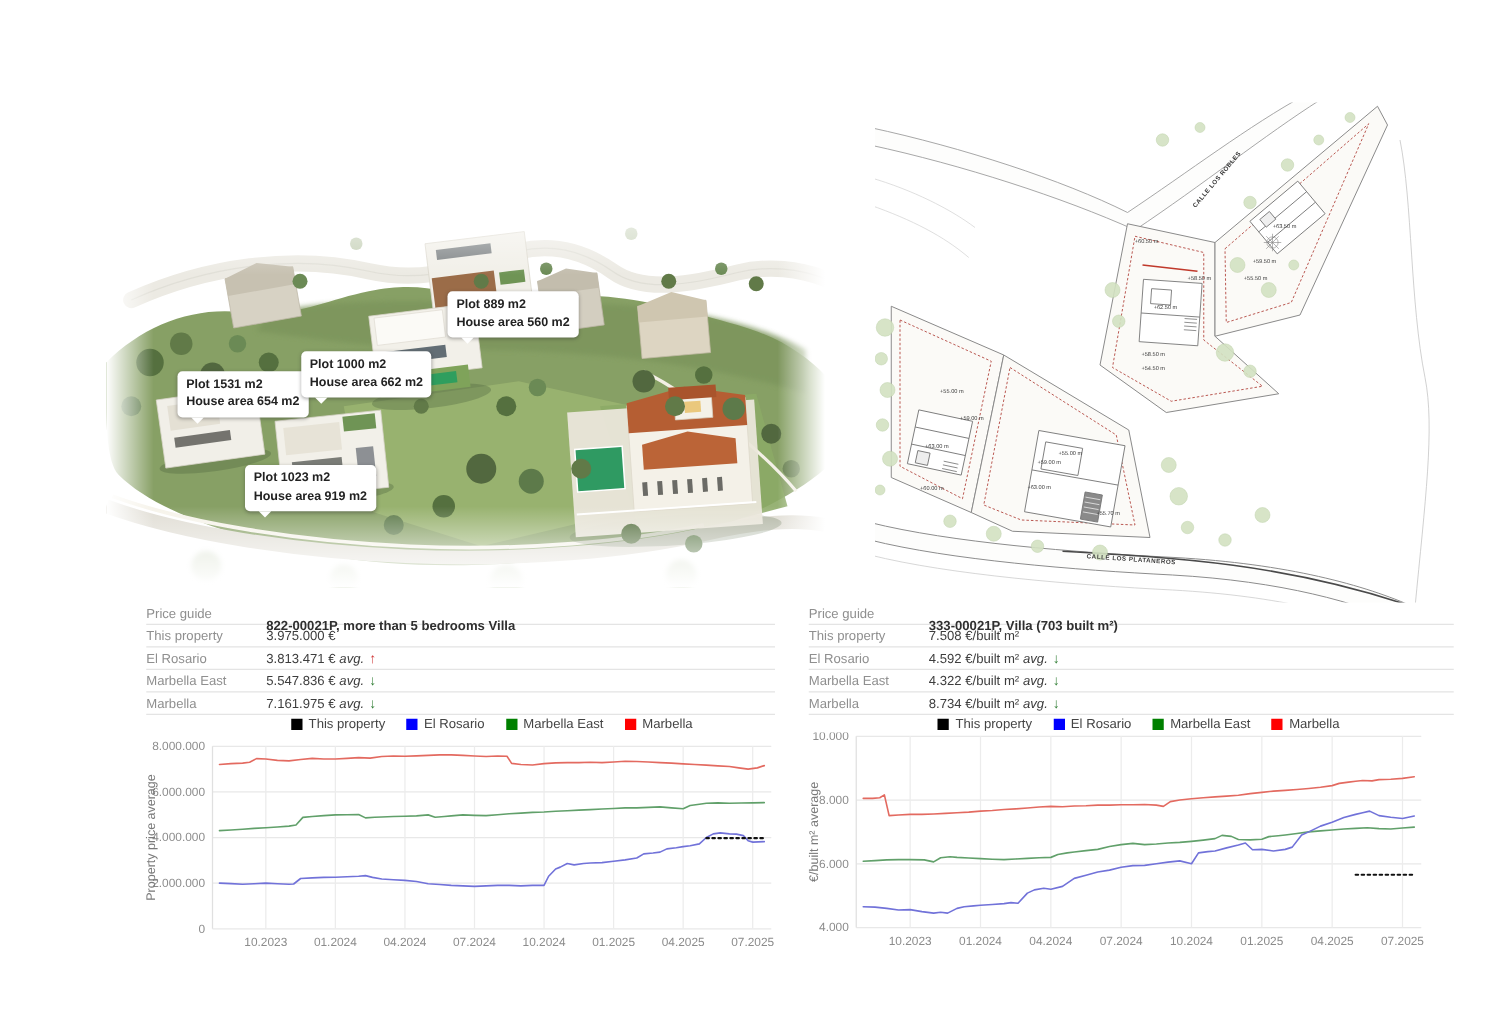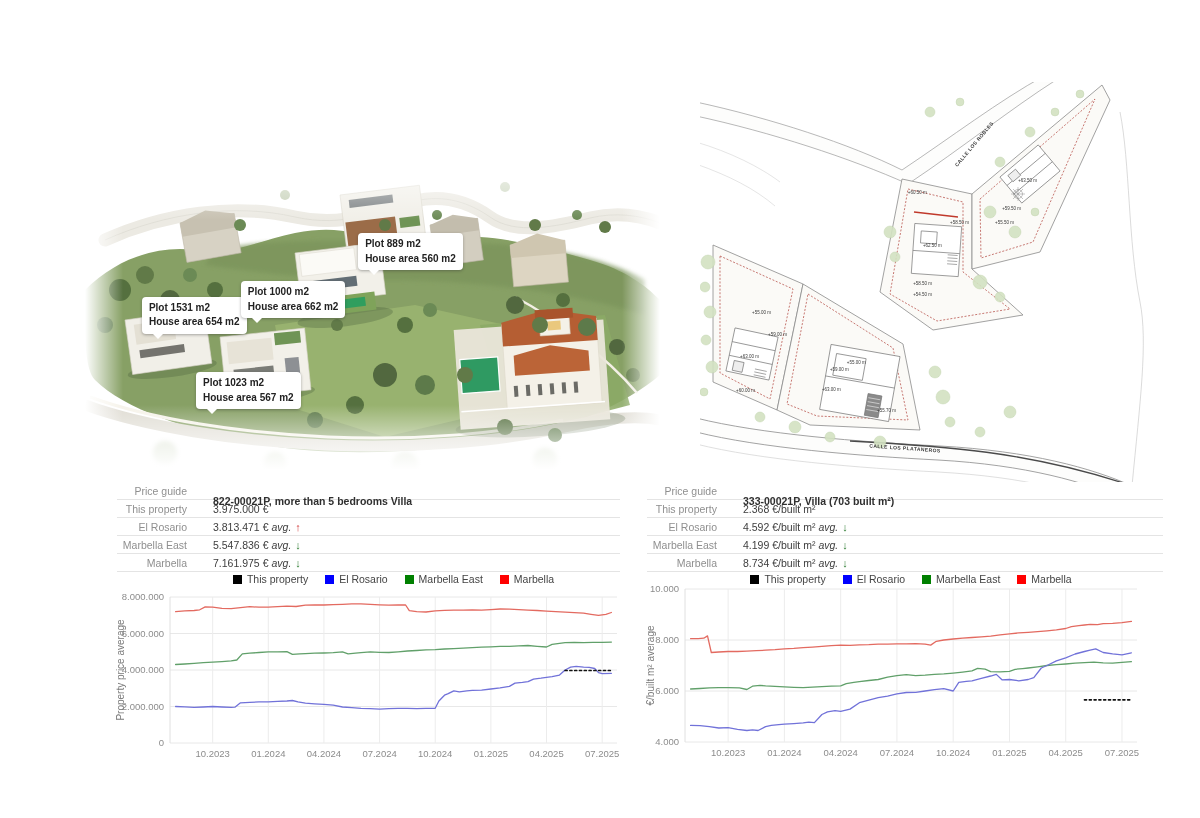--- a/index.html
+++ b/index.html
@@ -22,21 +22,21 @@
     white-space:nowrap;z-index:3;}
   .street-label.top{left:61.5%;top:15.5%;transform:translate(-50%,-50%) rotate(-50deg);}
   .street-label.bottom{left:46%;top:91.5%;transform:translate(-50%,-50%) rotate(4deg);}
   .elev{position:absolute;font-size:4.5px;color:#3a3a3a;white-space:nowrap;z-index:3;}
 
   
   .ptable{position:absolute;font-size:10.5px;}
   #table-left{left:117px;top:482px;width:503px;}
   #table-right{left:647px;top:482px;width:516px;}
   .trow{display:flex;height:17px;line-height:16px;border-bottom:1px solid #e4e4e4;align-items:center;}
-  .tlabel{width:70px;text-align:right;padding-right:26px;color:#8f8f8f;flex:none;}
+  .tlabel{width:70px;text-align:left;padding-right:26px;color:#8f8f8f;flex:none;}
   .tvalue{color:#3d3d3d;white-space:nowrap;}
   .trow.bold .tvalue{font-weight:700;color:#2f2f2f;margin-top:20px;}
   .avg{font-style:italic;margin-left:3px;margin-top:48px;}
   .arrow{font-weight:700;margin-left:4px;font-size:11px;}
   .arrow.up{color:#d13b3b;}
   .arrow.down{color:#2f7d33;}
 
   
   .legend{position:absolute;display:flex;justify-content:center;gap:17px;font-size:10.5px;color:#444;
     align-items:center;height:12px;}
@@ -210,21 +210,21 @@
       <rect x="0" y="0" width="38" height="395" fill="url(#gLeft)"></rect>
       <rect x="537" y="0" width="38" height="395" fill="url(#gRight)"></rect>
     </svg>
     <div id="callouts">
         <div class="callout" style="left: 9.9%; top: 56.2%;">
           <div>Plot 1531 m2</div>
           <div>House area 654 m2</div>
         </div>
         <div class="callout" style="left: 19.3%; top: 75.2%;">
           <div>Plot 1023 m2</div>
-          <div>House area 567 m2</div>
+          <div>House area 919 m2</div>
         </div>
         <div class="callout" style="left: 27.1%; top: 52.2%;">
           <div>Plot 1000 m2</div>
           <div>House area 662 m2</div>
         </div>
         <div class="callout" style="left: 47.5%; top: 40%;">
           <div>Plot 889 m2</div>
           <div>House area 560 m2</div>
         </div>
       </div>
@@ -384,29 +384,29 @@
         <div class="tvalue"><span class="val">7.161.975 €</span><span class="avg">avg.</span><span class="arrow down">↓</span></div>
       </div>
     </div>
   <div class="ptable" id="table-right">
       <div class="trow bold">
         <div class="tlabel">Price guide</div>
         <div class="tvalue"><span class="val">333-00021P, Villa (703 built m²)</span></div>
       </div>
       <div class="trow">
         <div class="tlabel">This property</div>
-        <div class="tvalue"><span class="val">2.368 €/built m²</span></div>
+        <div class="tvalue"><span class="val">7.508 €/built m²</span></div>
       </div>
       <div class="trow">
         <div class="tlabel">El Rosario</div>
         <div class="tvalue"><span class="val">4.592 €/built m²</span><span class="avg">avg.</span><span class="arrow down">↓</span></div>
       </div>
       <div class="trow">
         <div class="tlabel">Marbella East</div>
-        <div class="tvalue"><span class="val">4.199 €/built m²</span><span class="avg">avg.</span><span class="arrow down">↓</span></div>
+        <div class="tvalue"><span class="val">4.322 €/built m²</span><span class="avg">avg.</span><span class="arrow down">↓</span></div>
       </div>
       <div class="trow">
         <div class="tlabel">Marbella</div>
         <div class="tvalue"><span class="val">8.734 €/built m²</span><span class="avg">avg.</span><span class="arrow down">↓</span></div>
       </div>
     </div>
 
   <div class="legend" id="legend-left">
       <span class="litem">
         <span class="swatch" style="background: rgb(0, 0, 0);"></span>

